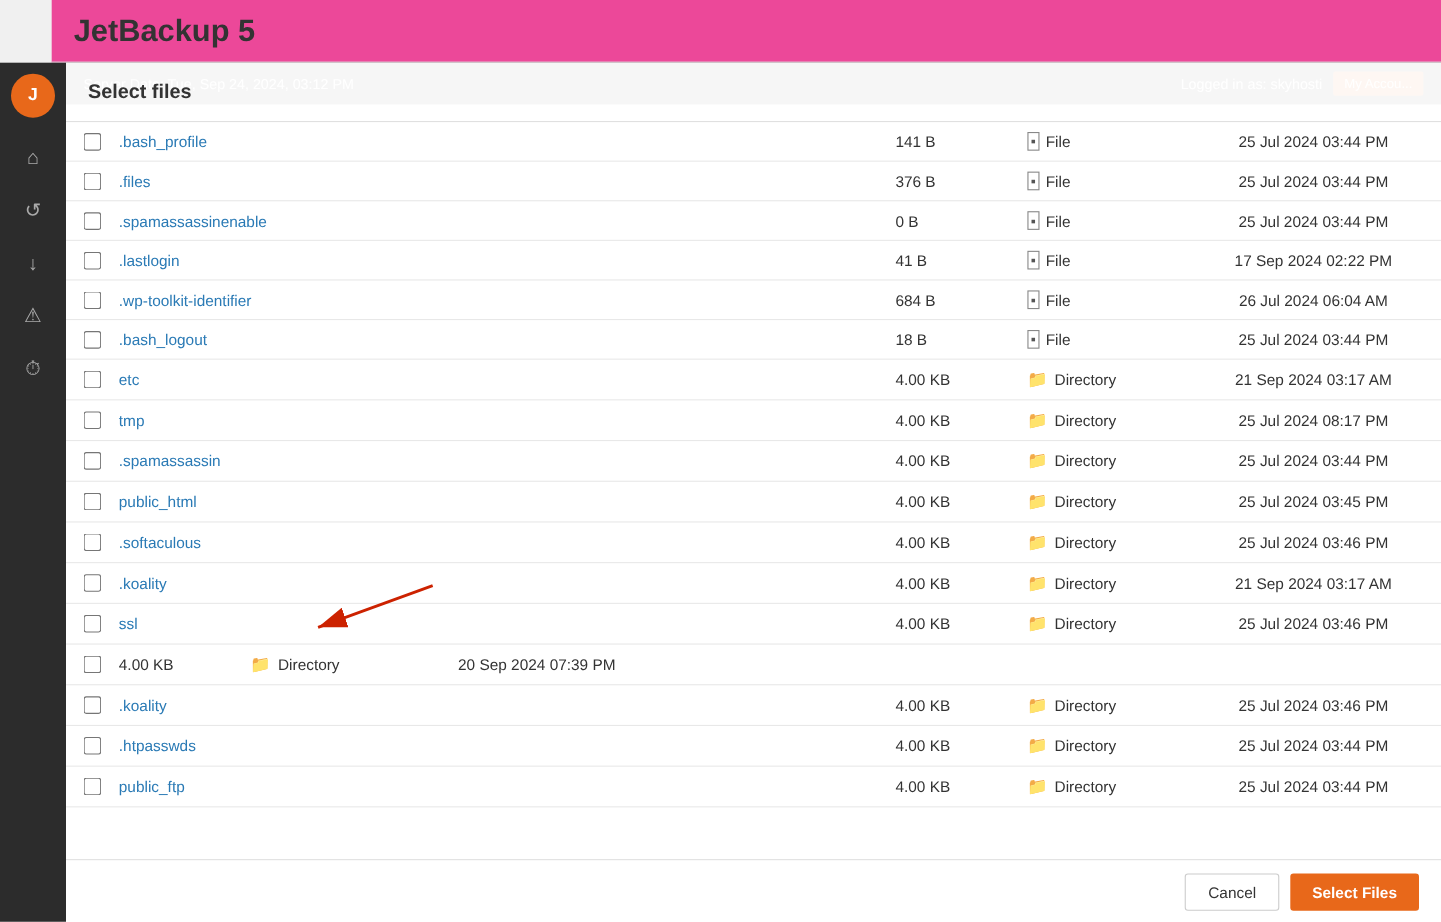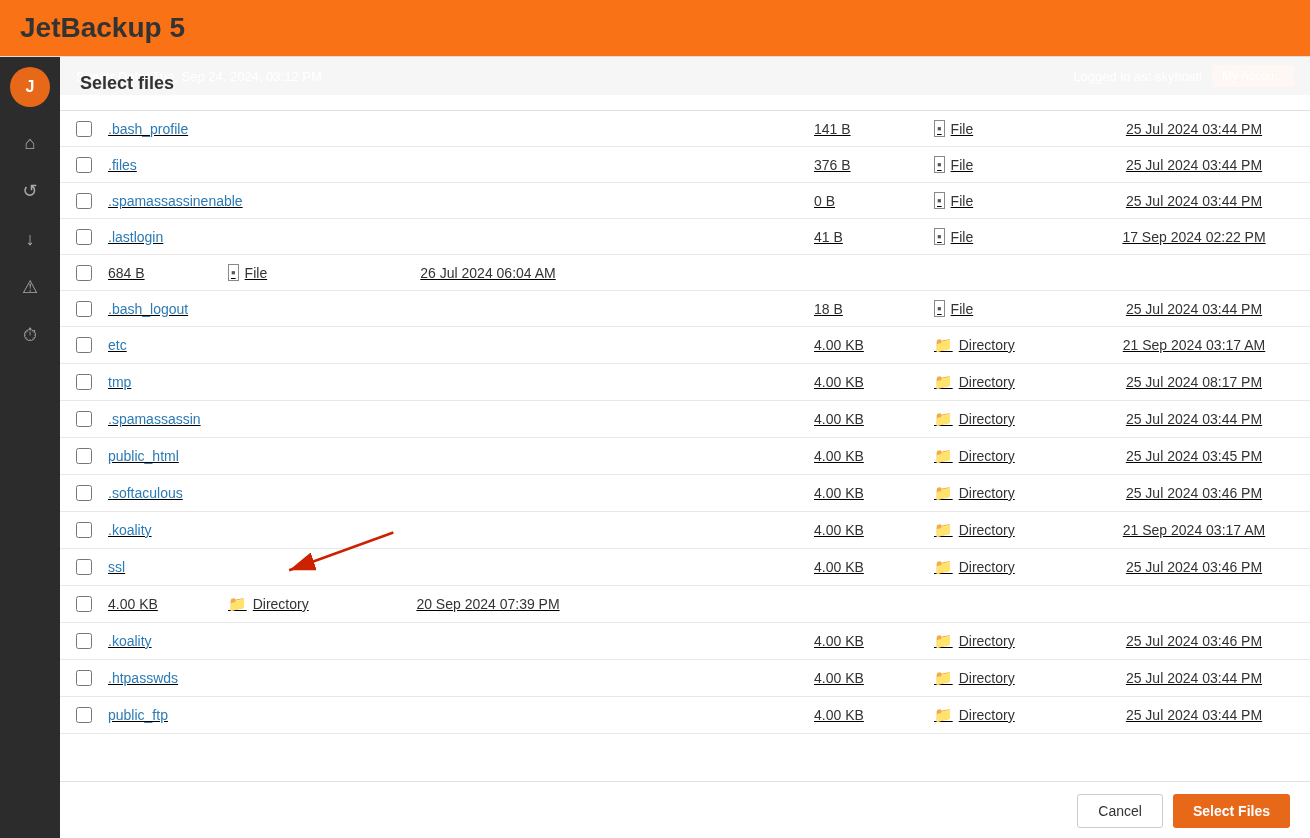--- a/index.html
+++ b/index.html
@@ -7,23 +7,24 @@
       font-family: Arial, sans-serif;
       background: #f0f0f0;
       width: 1310px;
       height: 838px;
       overflow: hidden;
       position: relative;
     }
 
     
     .app-header {
-      background: #f97316;
+      background: #ec4899;
       padding: 12px 20px;
       border-bottom: 1px solid #ddd;
+      margin-left: 47px;
     }
     .app-title {
       font-size: 28px;
       font-weight: bold;
       color: #333;
     }
 
     
     .main-layout {
       display: flex;
@@ -126,21 +127,20 @@
     }
     .file-list-inner {
       width: 100%;
     }
     .file-row {
       display: flex;
       align-items: center;
       padding: 9px 16px;
       border-bottom: 1px solid #e8e8e8;
       cursor: pointer;
-      text-decoration: underline;
     }
     .file-checkbox {
       width: 16px;
       height: 16px;
       margin-right: 16px;
       flex-shrink: 0;
       cursor: pointer;
     }
     .file-name {
       flex: 1;
@@ -295,20 +295,21 @@
     <span class="file-name">.lastlogin</span>
     <span class="file-size">41 B</span>
     <div class="file-type-col">
       <span style="font-size:13px;border:1px solid #888;padding:1px 2px;color:#555;line-height:1;">▪</span>
       <span>File</span>
     </div>
     <span class="file-date">17 Sep 2024 02:22 PM</span>
   </div>
             <div class="file-row">
     <input type="checkbox" class="file-checkbox" style="">
+    <span class="file-name">.wp-toolkit-identifier</span>
     <span class="file-size">684 B</span>
     <div class="file-type-col">
       <span style="font-size:13px;border:1px solid #888;padding:1px 2px;color:#555;line-height:1;">▪</span>
       <span>File</span>
     </div>
     <span class="file-date">26 Jul 2024 06:04 AM</span>
   </div>
             <div class="file-row">
     <input type="checkbox" class="file-checkbox" style="">
     <span class="file-name">.bash_logout</span>

